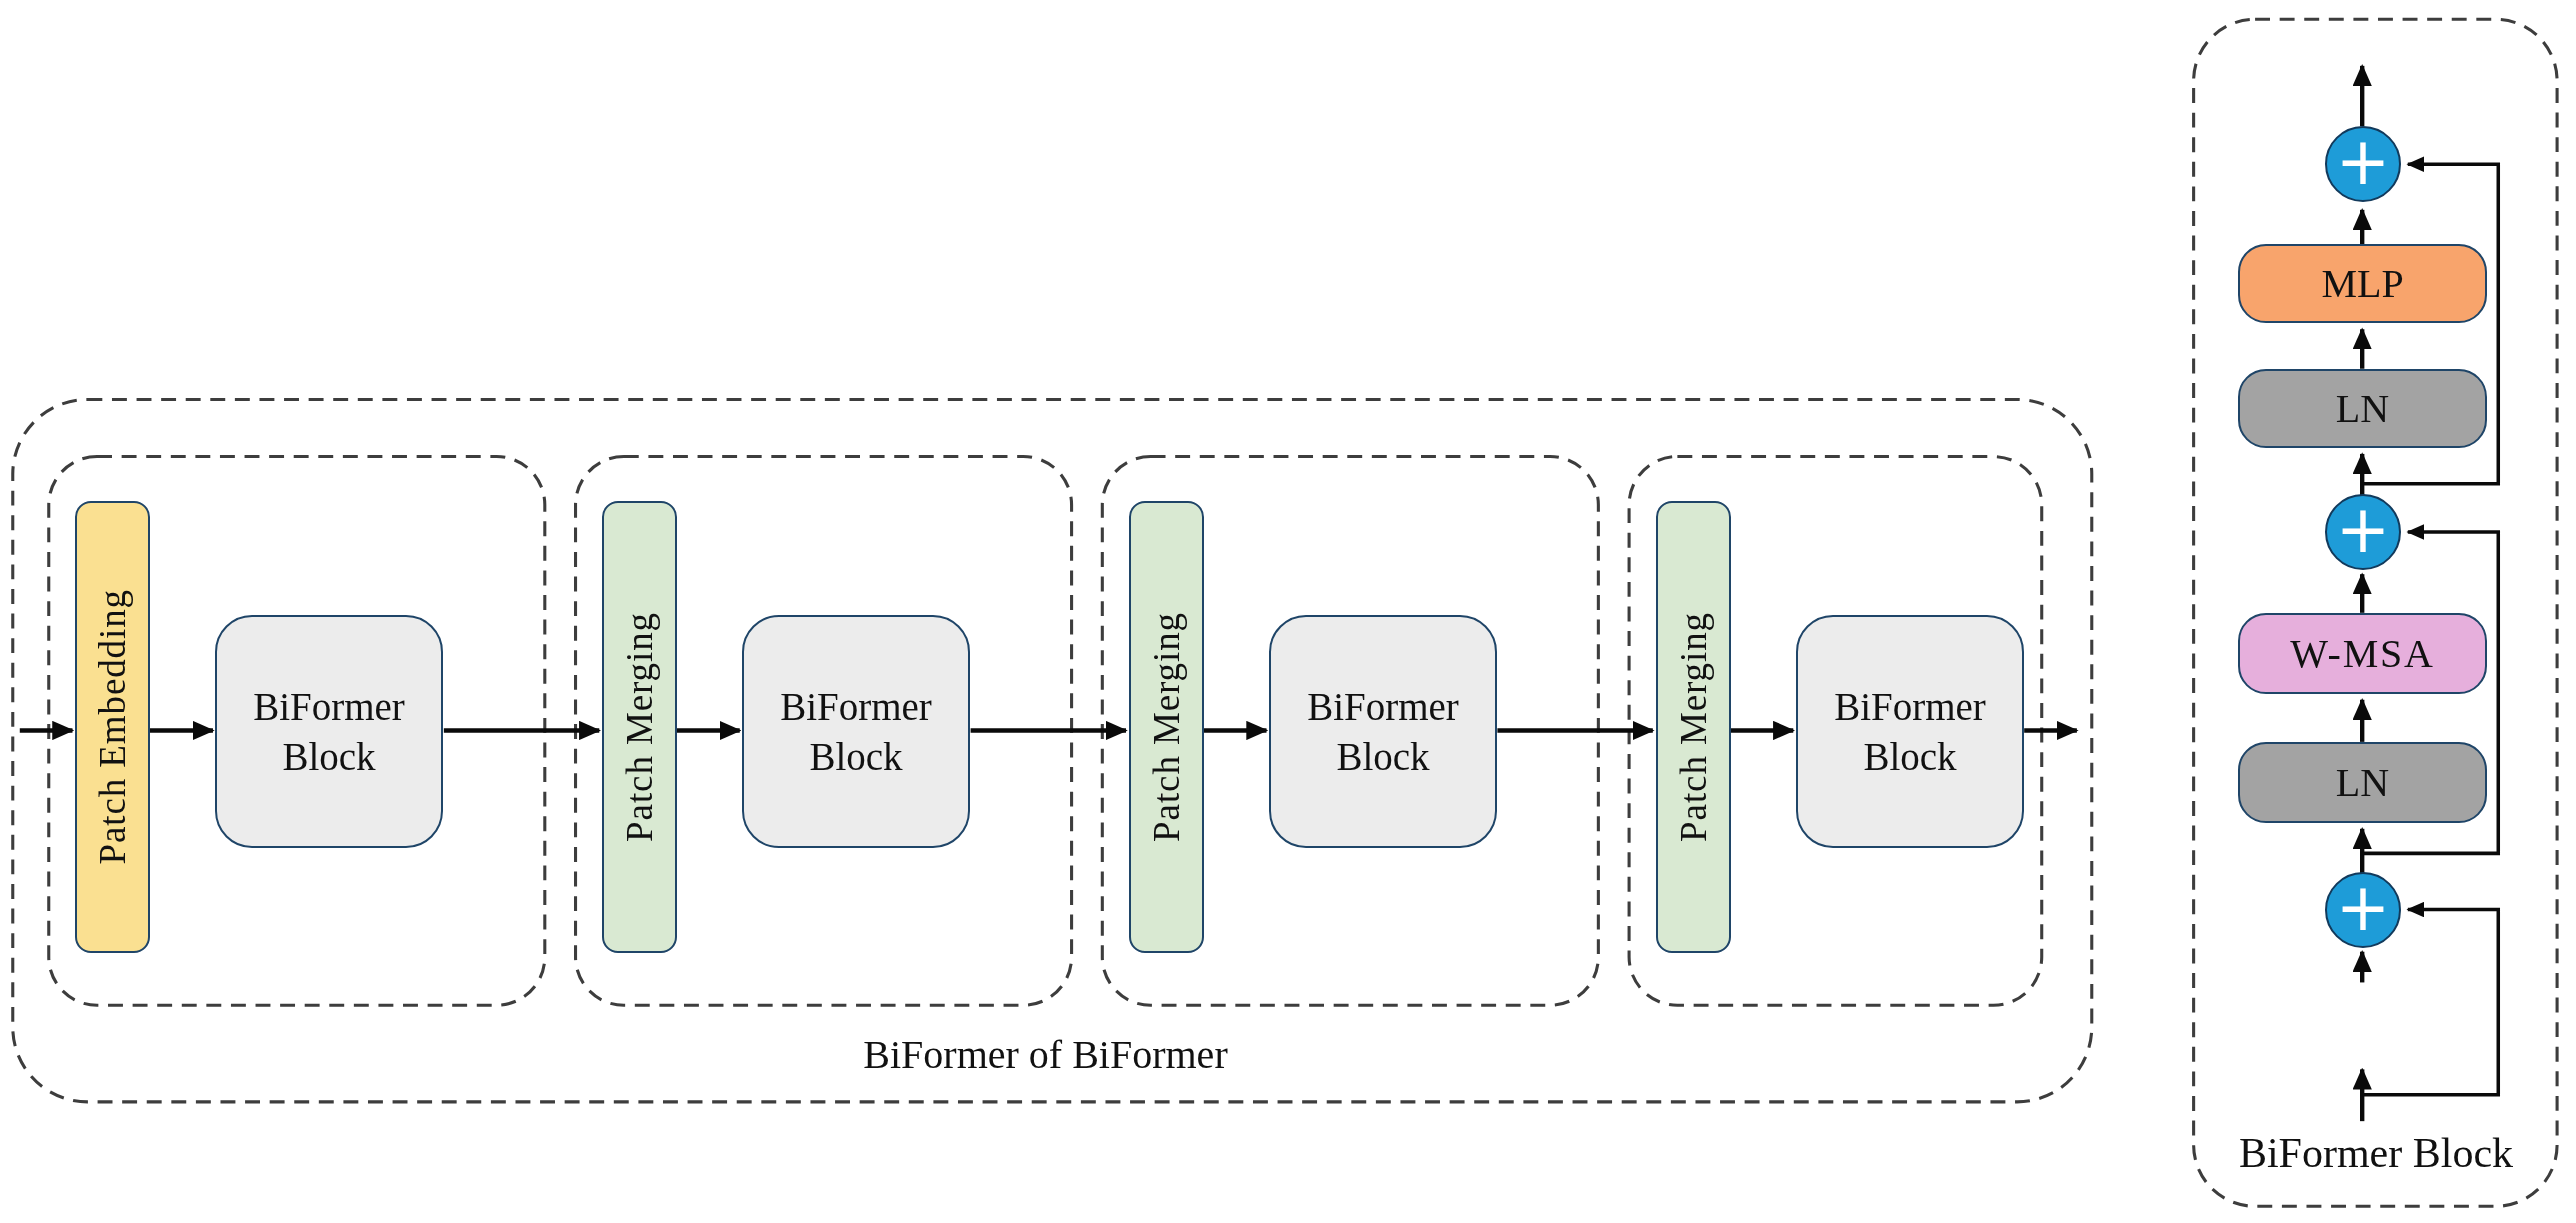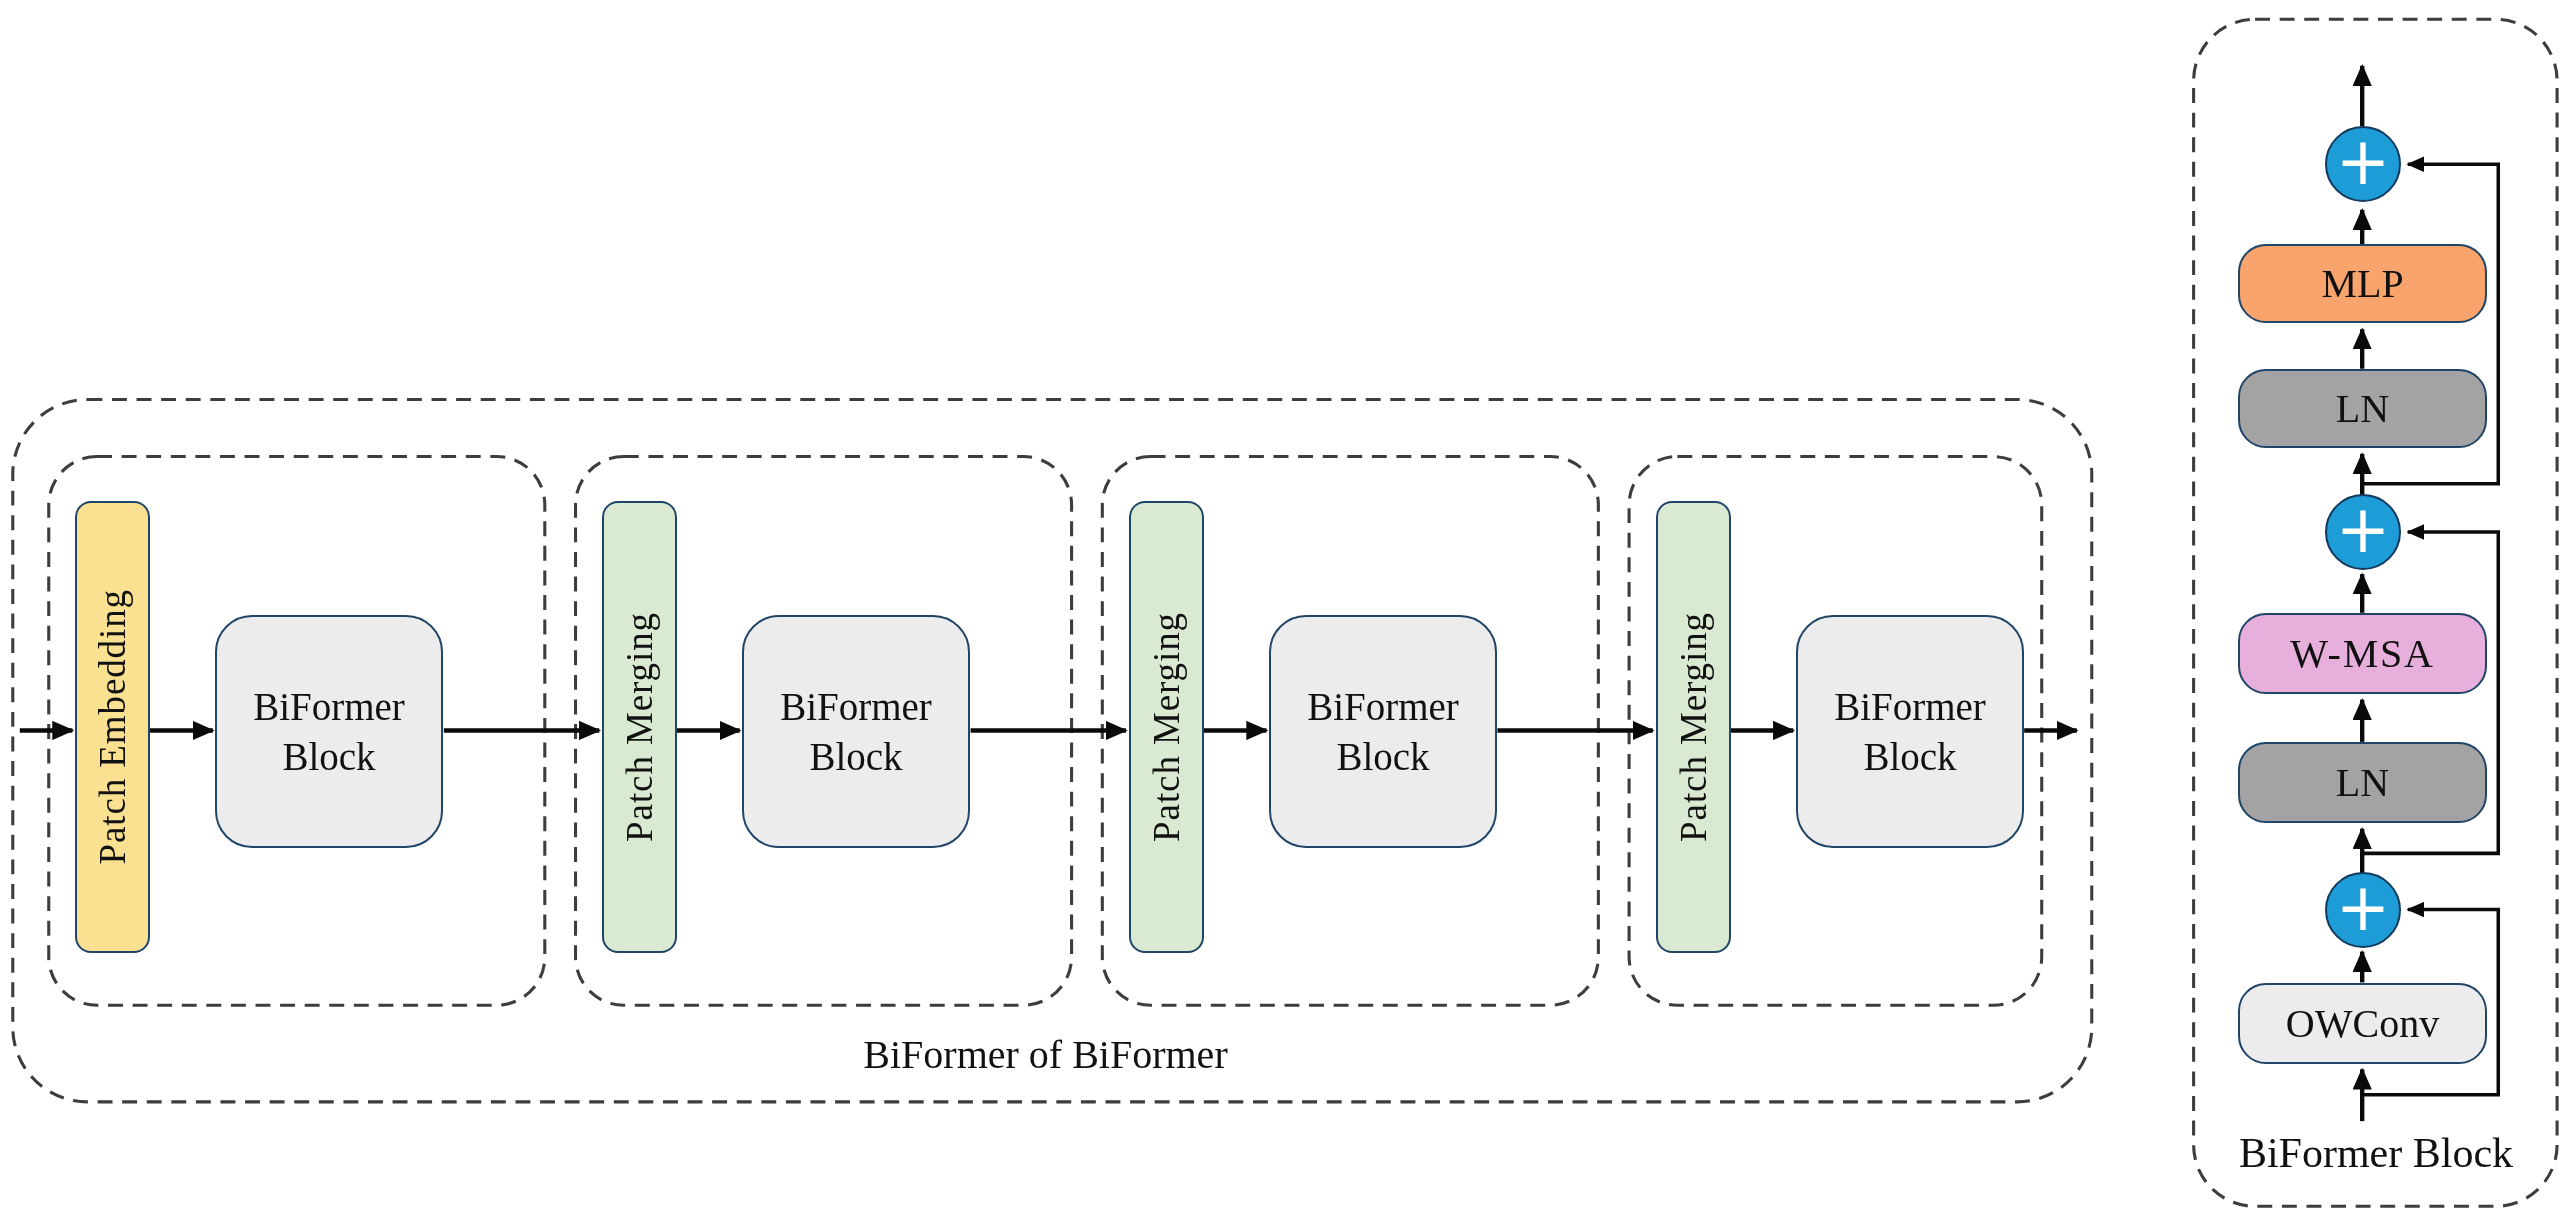--- a/index.html
+++ b/index.html
@@ -153,23 +153,20 @@
 
   <div class="node pre-box pm-fill" style="left:1656px;">
     <span class="vtext">Patch Merging</span>
   </div>
   <div class="node block-box" style="left:1796px;">
     <span class="wrap">BiFormer Block</span>
   </div>
 
   <div id="caption-left" class="caption">BiFormer of BiFormer</div>
 
-  <div class="node stack-box owc-fill" style="top:983px;">
-    <span>OWConv</span>
-  </div>
 
   <div class="add-circle" style="top:872px;">
     <span class="plus">+</span>
   </div>
 
   <div class="node stack-box ln-fill" style="top:742px;">
     <span>LN</span>
   </div>
 
   <div class="node stack-box wmsa-fill" style="top:583px;margin-top:30px;">

